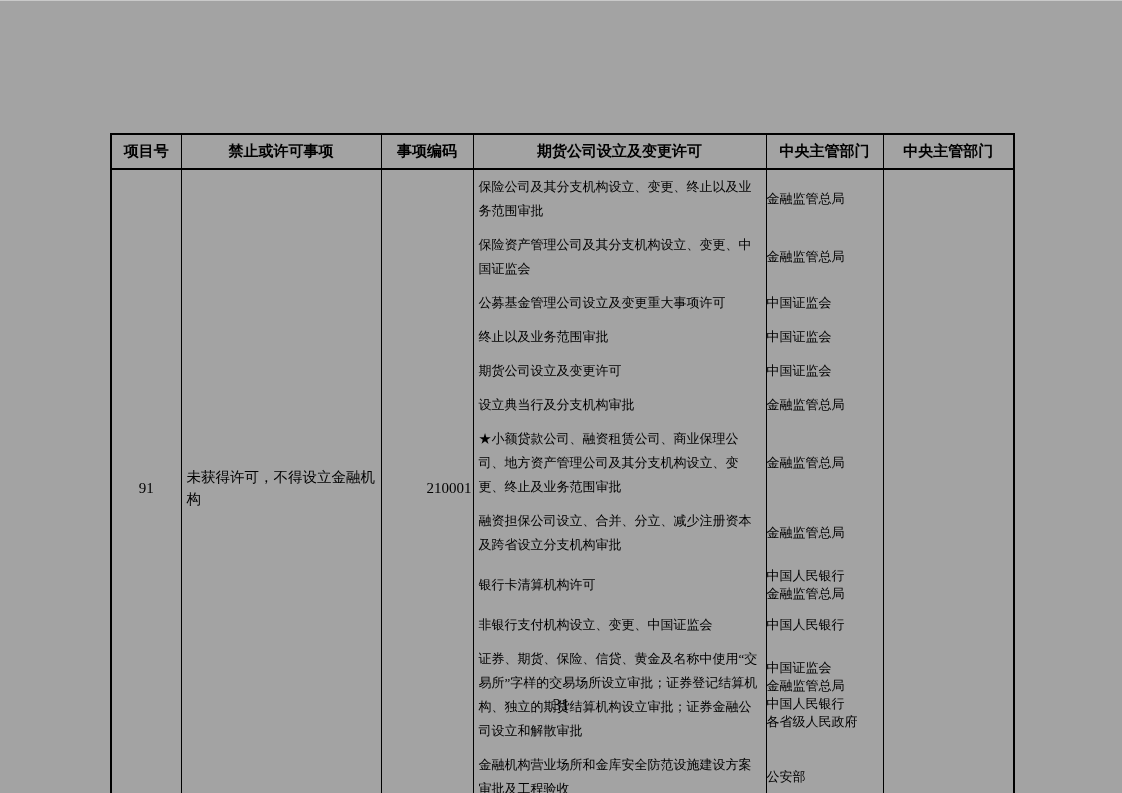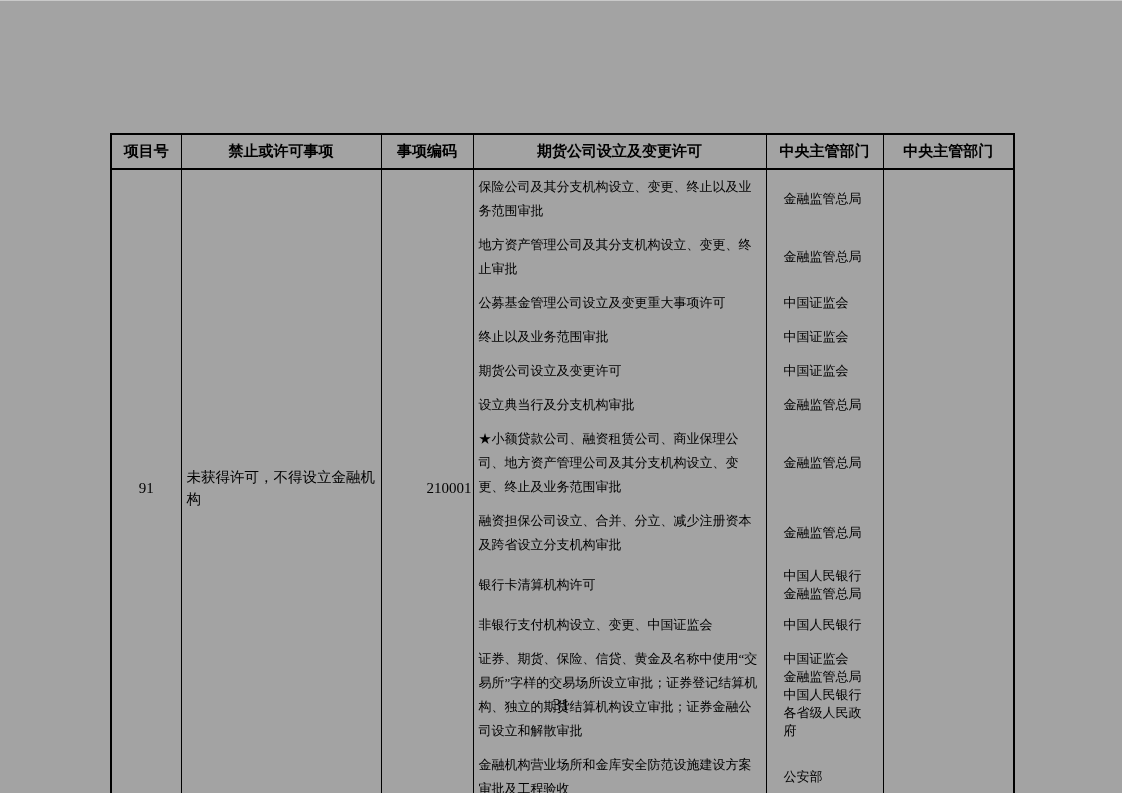--- a/index.html
+++ b/index.html
@@ -73,21 +73,21 @@
     border-left: 1px solid #000;
     border-right: 1px solid #000;
     border-top: none;
     border-bottom: none;
     text-align: left;
     vertical-align: middle;
   }
   td.m-dept {
     font-size: 13px;
     line-height: 18px;
-    padding: 5px 17px;
+    padding: 5px 0;
     border-right: 1px solid #000;
     border-top: none;
     border-bottom: none;
     white-space: pre-line;
     text-align: left;
     vertical-align: middle;
   }
   td.cell-local {
     border-left: 1px solid #000;
   }
@@ -129,21 +129,21 @@
     <tbody>
       <tr>
         <td class="cell-item span-all" rowspan="12">91</td>
         <td class="cell-matter span-all" rowspan="12">未获得许可，不得设立金融机构</td>
         <td class="cell-code span-all" rowspan="12">210001</td>
         <td class="m-desc">保险公司及其分支机构设立、变更、终止以及业务范围审批</td>
           <td class="m-dept">金融监管总局</td>
           <td class="cell-local span-all" rowspan="12"></td>
       </tr>
     <tr>
-    <td class="m-desc">地方资产管理公司及其分支机构设立、变更、终止审批</td>
+    <td class="m-desc">保险资产管理公司及其分支机构设立、变更、中国证监会</td>
     <td class="m-dept">金融监管总局</td>
   </tr>
         <tr>
     <td class="m-desc">公募基金管理公司设立及变更重大事项许可</td>
     <td class="m-dept">中国证监会</td>
   </tr>
         <tr>
     <td class="m-desc">终止以及业务范围审批</td>
     <td class="m-dept">中国证监会</td>
   </tr>

